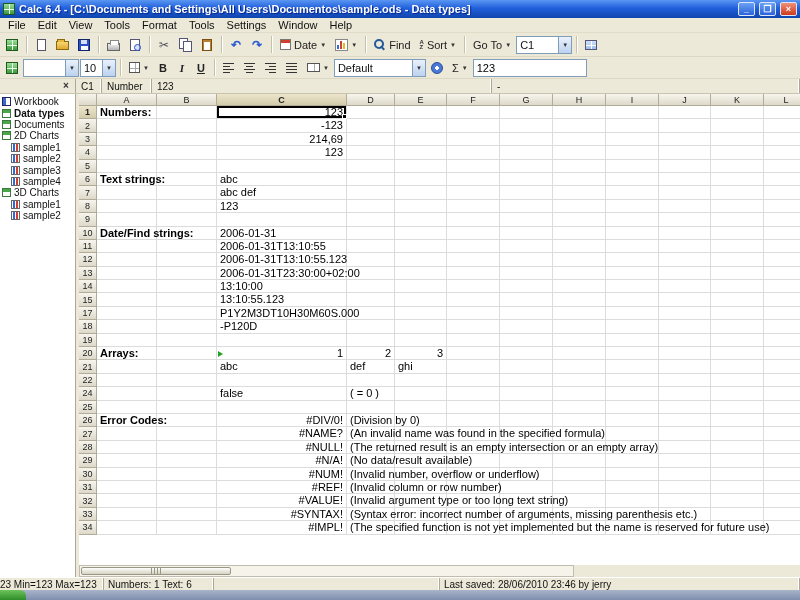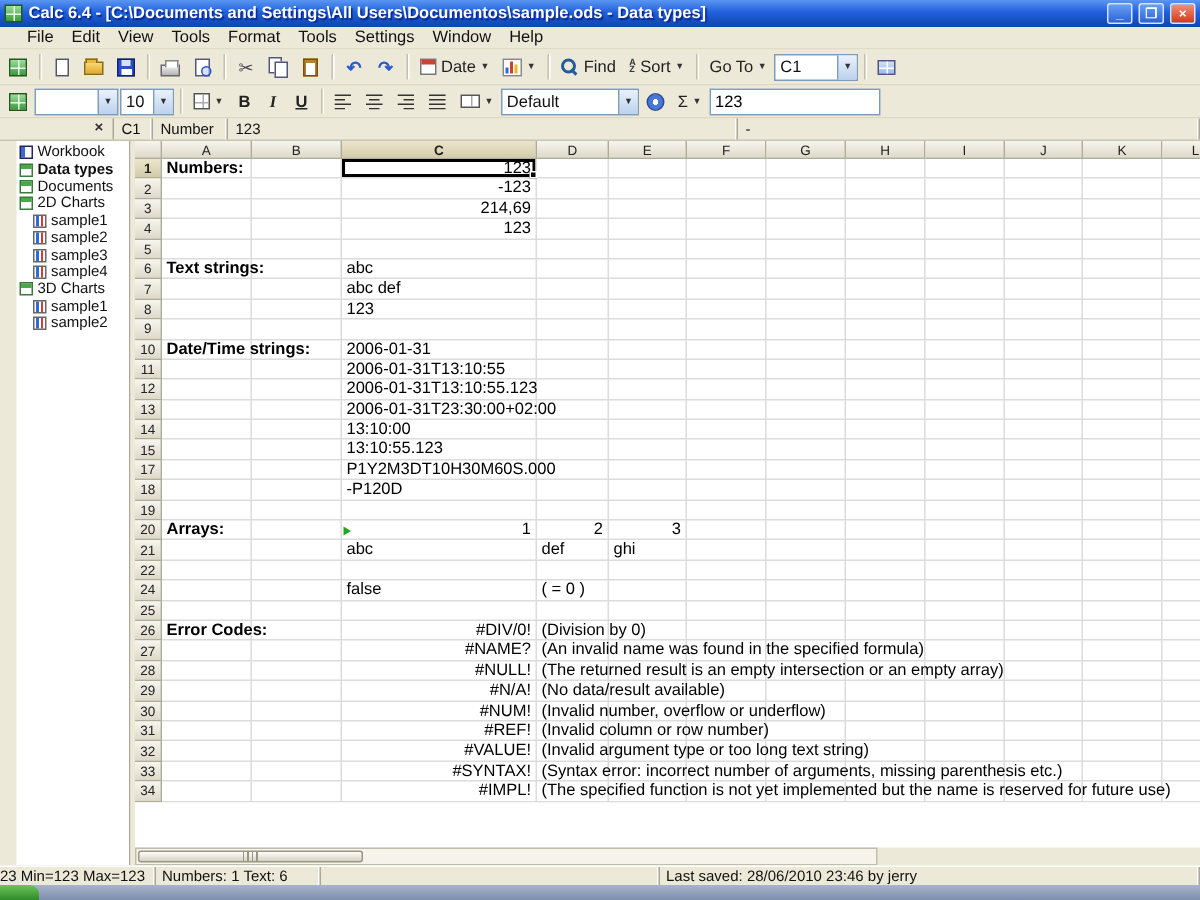--- a/index.html
+++ b/index.html
@@ -10,21 +10,21 @@
   .titlebar{height:18px;background:linear-gradient(180deg,#5a96f2 0%,#2160dc 45%,#0f45ad 100%);display:flex;align-items:center;padding:0 3px;gap:4px;flex:none;}
   .title-text{color:#fff;font-size:11px;font-weight:bold;flex:1;white-space:nowrap;overflow:hidden;text-shadow:1px 1px 1px #00228a;}
   .winbtn{width:17px;height:14px;border-radius:2px;color:#fff;font-size:9px;line-height:12px;text-align:center;border:1px solid #dce6fa;flex:none;font-weight:bold;}
   .btn-min,.btn-max{background:linear-gradient(#6aa0f4,#2a63d8);}
   .btn-close{background:linear-gradient(#f09078,#cf3a1e);}
   .appico{width:12px;height:12px;border:1px solid #1e5a1e;background:linear-gradient(180deg,#9ade9a,#3a9a3a);position:relative;flex:none;}
   .appico:before{content:'';position:absolute;left:5px;top:0;bottom:0;width:1px;background:#eaffea;}
   .appico:after{content:'';position:absolute;top:5px;left:0;right:0;height:1px;background:#eaffea;}
 
   
-  .menubar{height:15px;display:flex;align-items:center;font-size:11px;padding-left:12px;background:#ece9d8;border-bottom:1px solid #e0dcc8;flex:none;}
+  .menubar{height:15px;display:flex;align-items:center;font-size:11px;padding-left:2px;background:#ece9d8;border-bottom:1px solid #e0dcc8;flex:none;}
   .menu-item{padding:0 6px;color:#111;}
 
   
   .toolbar{display:flex;align-items:center;background:#ece9d8;border-bottom:1px solid #dcd8c4;padding:1px 2px;gap:1px;flex:none;}
   .tb1{height:24px;}
   .tb2{height:22px;}
   .tbtn{height:20px;min-width:20px;display:flex;align-items:center;justify-content:center;gap:3px;border:1px solid transparent;border-radius:2px;padding:0 3px;font-size:11px;color:#222;flex:none;}
   .tb2 .tbtn{height:18px;min-width:18px;}
   .sep{width:1px;height:17px;background:#c4c0ac;box-shadow:1px 0 0 #fff;margin:0 3px;flex:none;}
   .darr{font-size:6px;color:#333;line-height:6px;}
@@ -73,21 +73,21 @@
   .uico{text-decoration:underline;font-weight:bold;}
   .alignsvg{display:block;}
 
   
   .infobar{height:15px;display:flex;align-items:stretch;background:#ece9d8;border-bottom:1px solid #c8c4b0;font-size:10px;flex:none;}
   .panelhdr{width:76px;flex:none;display:flex;align-items:center;justify-content:flex-end;padding-right:3px;border-right:1px solid #aca899;}
   .xbtn{width:12px;height:12px;font-size:10px;line-height:11px;text-align:center;color:#333;font-weight:bold;}
   .isec{display:flex;align-items:center;padding:0 5px;border-right:1px solid #aca899;box-shadow:inset -1px 0 0 #fff;color:#111;white-space:nowrap;overflow:hidden;}
 
   
-  .main{flex:1;display:flex;overflow:hidden;padding-left:11px;}
+  .main{flex:1;display:flex;overflow:hidden;}
   .sidebar{width:76px;flex:none;background:#fff;border-right:1px solid #aca899;overflow:hidden;padding-top:2px;}
   .tree-item{height:11.4px;display:flex;align-items:center;gap:3px;font-size:10px;color:#111;white-space:nowrap;overflow:hidden;}
   .tree-item.active .tlabel{font-weight:bold;}
   .sheetico{width:9px;height:9px;border:1px solid #3a7a3a;background:linear-gradient(180deg,#4aa84a 0 3px,#fff 3px);flex:none;}
   .chartminiico{width:9px;height:9px;border:1px solid #666;background:linear-gradient(90deg,#fff 0 1px,#2a6be0 1px 3px,#fff 3px 4px,#d04030 4px 6px,#fff 6px 7px,#e8b820 7px 9px);flex:none;}
   .bookico{width:9px;height:9px;border:1px solid #226;background:linear-gradient(90deg,#3a6ad0 0 3px,#fff 3px);flex:none;}
   .splitter{width:3px;background:#ece9d8;flex:none;}
   .grid-area{flex:1;display:flex;flex-direction:column;background:#fff;overflow:hidden;}
   .colhdr-row{display:flex;height:12px;overflow:hidden;flex:none;}
   .hdrcell{background:linear-gradient(#f7f5ed,#ddd9ca);border-right:1px solid #b0ac98;border-bottom:1px solid #b0ac98;font-size:9px;display:flex;align-items:center;justify-content:center;color:#222;flex:none;}
@@ -514,21 +514,21 @@
             <div class="cell" style="width: 53px;"></div>
             <div class="cell" style="width: 53px;"></div>
             <div class="cell" style="width: 53px;"></div>
             <div class="cell" style="width: 53px;"></div>
             <div class="cell" style="width: 52px;"></div>
             <div class="cell" style="width: 53px;"></div>
             <div class="cell" style="width: 45px;"></div>
           </div>
           <div class="grow">
             <div class="hdrcell rowhdrcell">10</div>
-            <div class="cell bold" style="width: 60px;"><span class="txt">Date/Time strings:</span></div>
+            <div class="cell bold" style="width: 60px;"><span class="txt">Date/Find strings:</span></div>
             <div class="cell" style="width: 60px;"></div>
             <div class="cell" style="width: 130px;"><span class="txt">2006-01-31</span></div>
             <div class="cell" style="width: 48px;"></div>
             <div class="cell" style="width: 52px;"></div>
             <div class="cell" style="width: 53px;"></div>
             <div class="cell" style="width: 53px;"></div>
             <div class="cell" style="width: 53px;"></div>
             <div class="cell" style="width: 53px;"></div>
             <div class="cell" style="width: 52px;"></div>
             <div class="cell" style="width: 53px;"></div>

